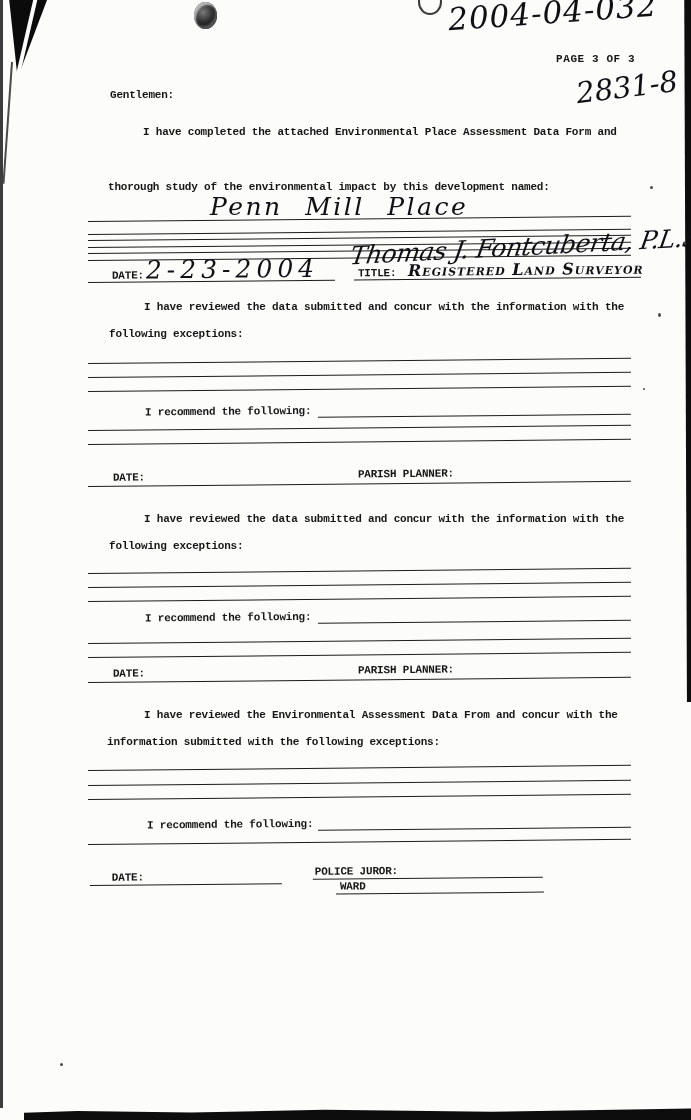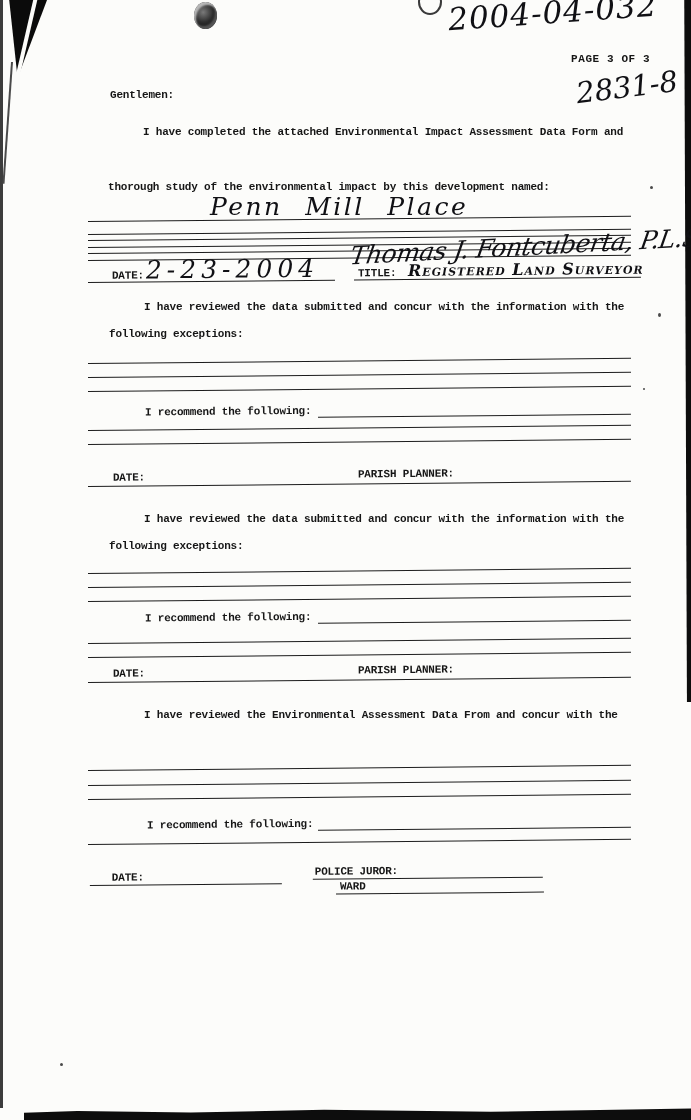--- a/index.html
+++ b/index.html
@@ -61,25 +61,25 @@
   <div class="stain"></div>
   <div class="ring"></div>
   <div class="edge-right"></div>
   <div class="edge-bottom"></div>
   <div class="speck" style="left:650px; top:186px; width:3px; height:3px;"></div>
   <div class="speck" style="left:658px; top:313px; width:3px; height:4px;"></div>
   <div class="speck" style="left:643px; top:388px; width:2px; height:2px;"></div>
   <div class="speck" style="left:60px; top:1063px; width:3px; height:3px;"></div>
 
   <div class="hw" style="left:448px; top:-6px; font-size:31px; letter-spacing:1px; transform:rotate(-4deg);">2004-04-032</div>
-  <div class="type" style="left:571px; top:53px; letter-spacing:0.6px;">PAGE 3 OF 3</div>
+  <div class="type" style="left:556px; top:53px; letter-spacing:0.6px;">PAGE 3 OF 3</div>
   <div class="type" style="left:110px; top:89px;">Gentlemen:</div>
   <div class="hw" style="left:576px; top:70px; font-size:29px; transform:rotate(-7deg);">2831-8</div>
 
-  <div class="type" style="left:143px; top:126px;">I have completed the attached Environmental Impact Assessment Data Form and</div>
+  <div class="type" style="left:143px; top:126px;">I have completed the attached Environmental Place Assessment Data Form and</div>
   <div class="type" style="left:108px; top:181px;">thorough study of the environmental impact by this development named:</div>
 
   <div class="hw" style="left:210px; top:192px; font-size:25px; letter-spacing:2.5px; word-spacing:12px;">Penn Mill Place</div>
   <div class="rule" style="left:88px; top:221px; width:543px;"></div>
   <div class="rule" style="left:88px; top:234px; width:543px;"></div>
   <div class="rule" style="left:88px; top:240px; width:543px;"></div>
   <div class="rule" style="left:88px; top:247px; width:543px;"></div>
   <div class="rule" style="left:88px; top:253px; width:543px;"></div>
   <div class="rule" style="left:88px; top:260px; width:543px;"></div>
 
@@ -126,20 +126,21 @@
   <div class="rule" style="left:88px; top:643px; width:543px;"></div>
   <div class="rule" style="left:88px; top:657px; width:543px;"></div>
 
   <div class="row" style="left:88px; top:666px; width:543px; height:17px;">
     <div class="sub-rule" style="left:0; width:543px;"></div>
     <div class="lbl" style="left:25px; bottom:3px;">DATE:</div>
     <div class="lbl" style="left:270px; bottom:4px;text-align:right;">PARISH PLANNER:</div>
   </div>
 
   <div class="type" style="left:144px; top:709px;">I have reviewed the Environmental Assessment Data From and concur with the</div>
+  <div class="type" style="left:107px; top:736px;">information submitted with the following exceptions:</div>
   <div class="rule" style="left:88px; top:770px; width:543px;"></div>
   <div class="rule" style="left:88px; top:785px; width:543px;"></div>
   <div class="rule" style="left:88px; top:799px; width:543px;"></div>
 
   <div class="row" style="left:88px; top:819px; width:543px; height:14px;">
     <div class="lbl" style="left:59px; bottom:1px;">I recommend the following:</div>
     <div class="sub-rule" style="left:230px; width:313px;"></div>
   </div>
   <div class="rule" style="left:88px; top:844px; width:543px;"></div>
 

